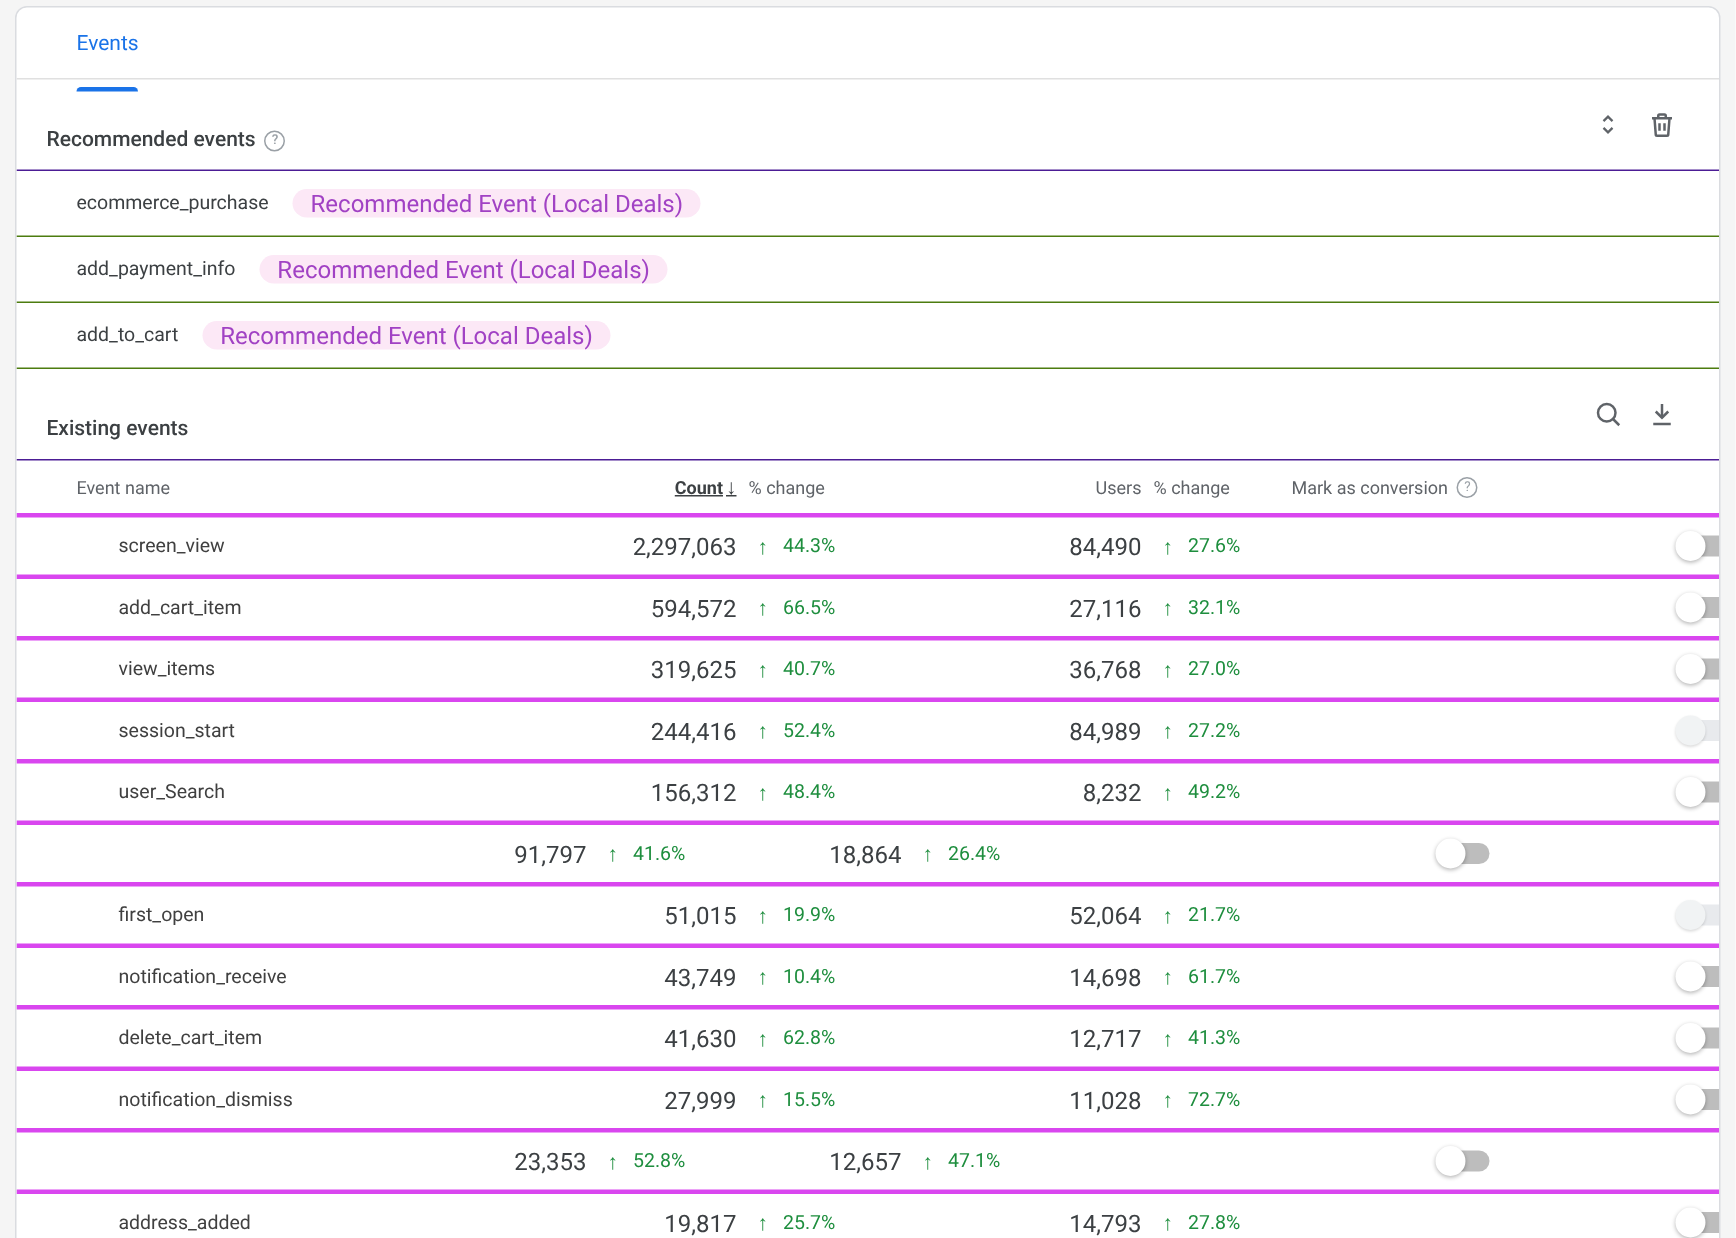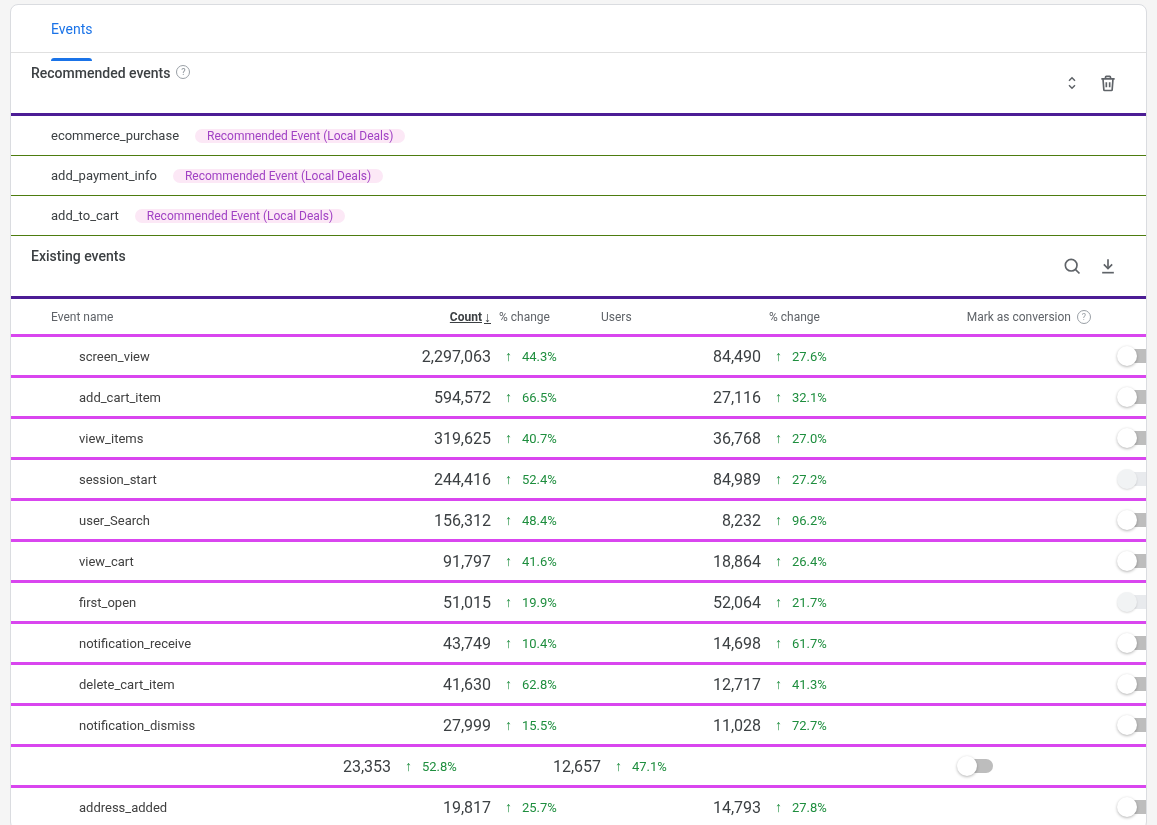--- a/index.html
+++ b/index.html
@@ -41,23 +41,23 @@
   .tab.active::after {
     content: "";
     position: absolute;
     left: 16px; right: 16px; bottom: 0;
     height: 3px;
     background: #1a73e8;
     border-radius: 3px 3px 0 0;
   }
   .section-header {
     display: flex;
-    align-items: flex-start;
+    align-items: flex-end;
     padding: 12px 20px;
-    border-bottom: 3px solid #4c1d95;
+    border-bottom: 1px solid #4c1d95;
     font-size: 14px;
     color: #3c4043;
     font-weight: 500;
   }
   .section-header .spacer { flex: 1; }
   .help-icon {
     display: inline-flex;
     align-items: center;
     justify-content: center;
     width: 14px; height: 14px;
@@ -82,40 +82,40 @@
     padding: 12px 40px;
     border-bottom: 1px solid #4d7c0f;
     gap: 16px;
   }
   .rec-name { font-size: 13px; color: #3c4043; }
   .badge {
     background: #fce8f6;
     color: #a142c4;
     border-radius: 12px;
     padding: 0 12px;
-    font-size: 12px;
+    font-size: 16px;
   }
   
   .table-head, .row {
     display: grid;
     grid-template-columns: 340px 100px 110px 160px 100px 230px 90px;
     align-items: center;
     padding: 0 40px;
     height: 41px;
     border-bottom: 3px solid #d946ef;
   }
   .table-head {
     font-size: 12px;
     color: #5f6368;
     height: 38px;
   }
   .th-count { text-align: right; font-weight: 700; color: #3c4043; display:flex; justify-content:flex-end; align-items:center; gap:2px;text-decoration:underline;}
-  .th-users { }
+  .th-users { text-align: right; }
   .th-change { text-align: left; padding-left: 8px; }
-  .th-mark { text-align: right; display:flex; justify-content:flex-end; align-items:center; }
+  .th-mark { text-align: right; display:flex; align-items:center; }
   .cell-name { font-size: 13px; color: #404040; margin-left: 28px; }
   .cell-num { text-align: right; font-size: 16px; color: #3c4043; }
   .cell-change {
     display: flex;
     align-items: center;
     gap: 10px;
     padding-left: 14px;
     font-size: 13px;
   }
   .up { color: #1e8e3e; }
@@ -298,29 +298,28 @@
       <div class="row">
         <div class="cell-name">user_Search</div>
         <div class="cell-num">156,312</div>
         <div class="cell-change up">
           <span class="arrow">↑</span>
           <span>48.4%</span>
         </div>
         <div class="cell-num">8,232</div>
         <div class="cell-change up">
           <span class="arrow">↑</span>
-          <span>96.2%</span>
-        </div>
-        <div></div>
-        <div class="toggle-cell">
-          <div class="toggle"></div>
-        </div>
-      </div>
-      <div class="row">
-        <div class="cell-name">view_cart</div>
+          <span>49.2%</span>
+        </div>
+        <div></div>
+        <div class="toggle-cell">
+          <div class="toggle"></div>
+        </div>
+      </div>
+      <div class="row">
         <div class="cell-num">91,797</div>
         <div class="cell-change up">
           <span class="arrow">↑</span>
           <span>41.6%</span>
         </div>
         <div class="cell-num">18,864</div>
         <div class="cell-change up">
           <span class="arrow">↑</span>
           <span>26.4%</span>
         </div>

